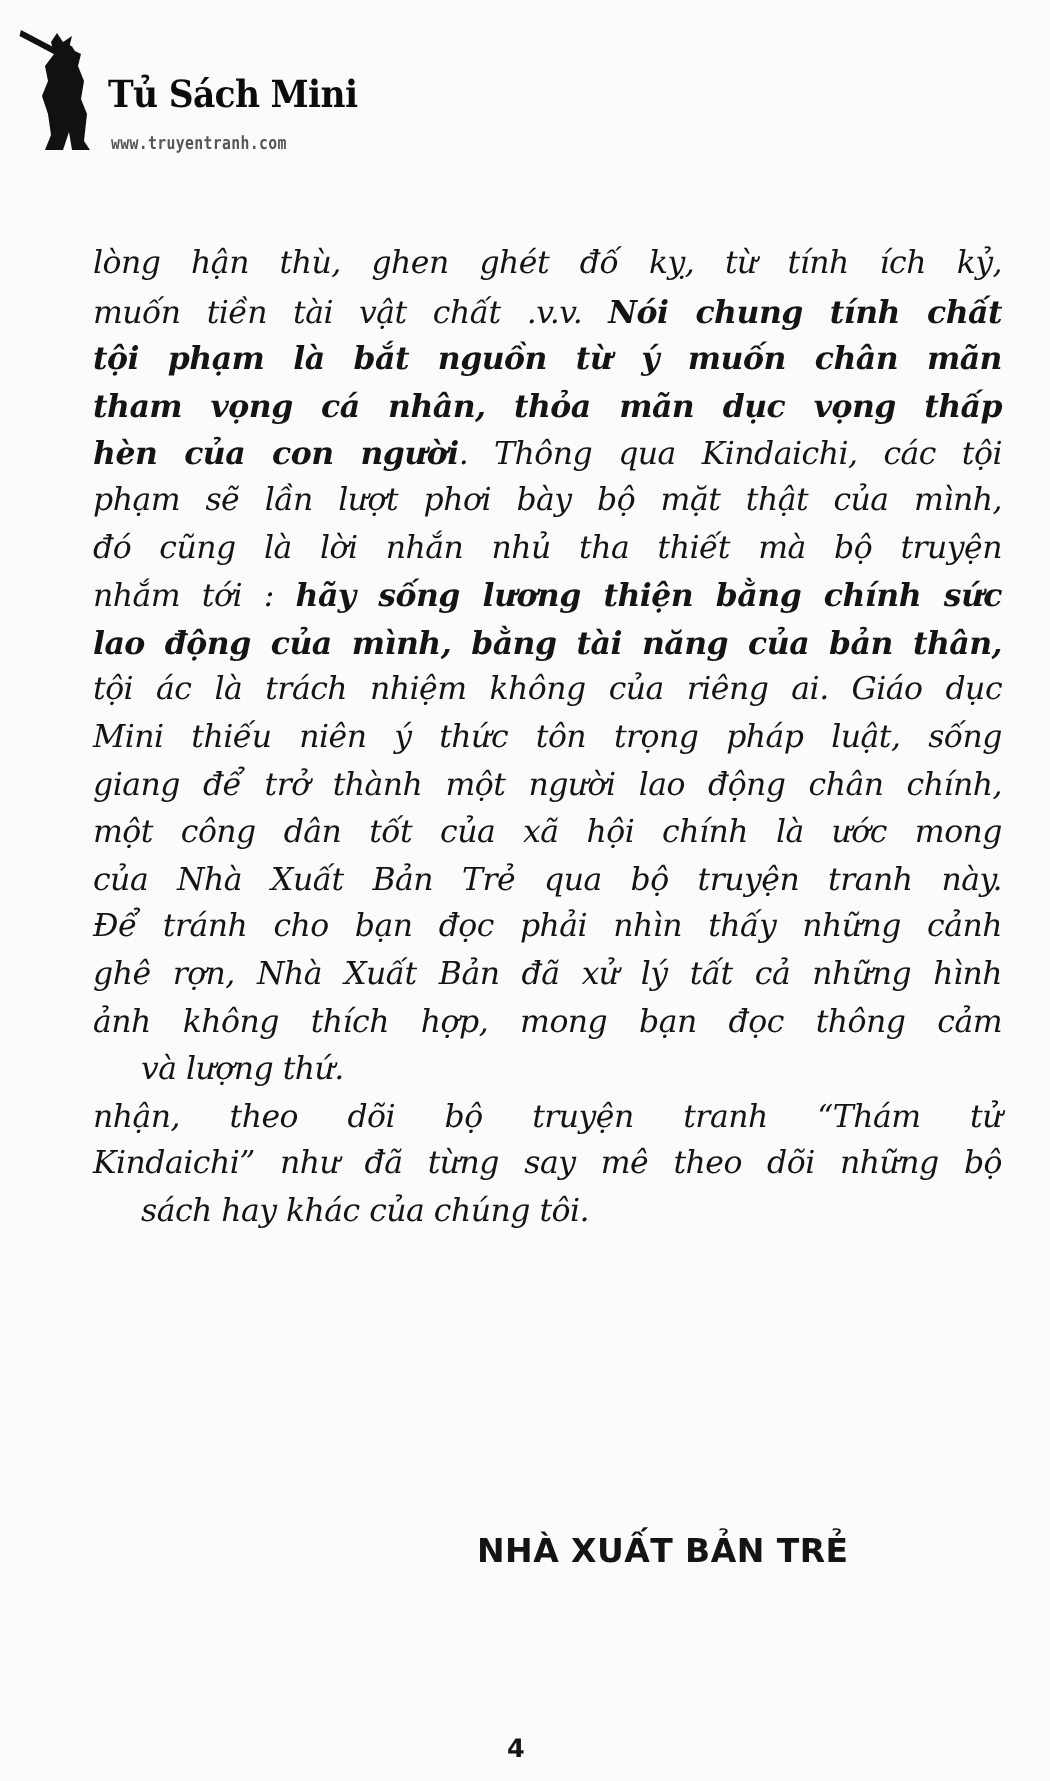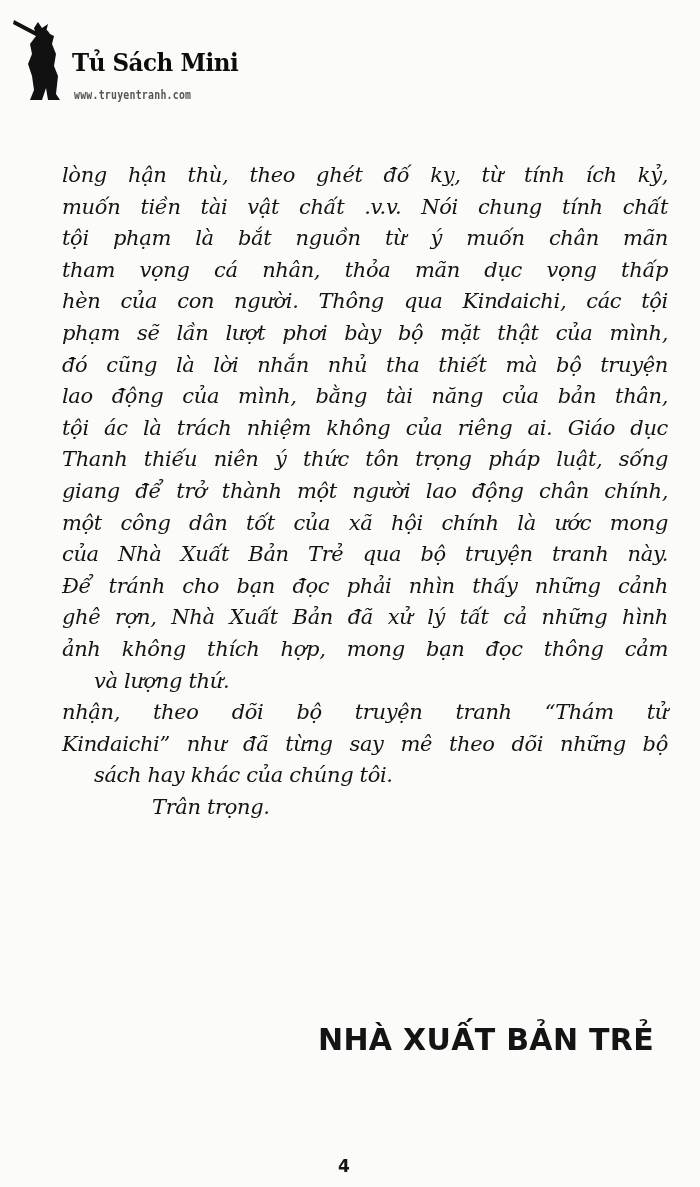--- a/index.html
+++ b/index.html
@@ -21,61 +21,61 @@
     white-space:nowrap; letter-spacing:0.3px;
   }
   .body-text { position:absolute; left:62px; top:160px; width:606px; }
   .line {
     display:block; height:31.6px; line-height:31.6px; font-size:21px; font-style:italic;
     text-align:justify; text-align-last:justify; white-space:nowrap; overflow:visible;
     letter-spacing:-0.35px;
   }
   .line.last { text-align-last:left;margin-left:32px; }
   .line.indent { padding-left:58px; }
-  .b { font-weight:normal; }
+  .b { font-weight:bold; }
   .signature {
     position:absolute; left:318px; top:1022px; font-family:"DejaVu Sans", "Liberation Sans", sans-serif;
-    font-weight:bold; font-size:30px; letter-spacing:0.3px; color:#141414; white-space:nowrap;
+    font-weight:bold; font-size:22px; letter-spacing:0.3px; color:#141414; white-space:nowrap;
   }
   .page-num {
     position:absolute; left:338px; top:1156px; font-family:"DejaVu Sans", sans-serif;
     font-weight:bold; font-size:17px; color:#141414;
   }
 </style>
 </head>
 <body>
 
 <div class="logo">
   <svg class="logo-figure" viewBox="0 0 60 88">
     <path d="M2 6 L40 26 L39 30 L1 10 Z" fill="#111"></path>
     <path d="M26 8 L30 14 L36 10 L34 18 L42 22 L40 30 L44 40 L42 52 L46 62 L44 80 L48 86 L36 86 L34 74 L30 86 L18 86 L22 76 L20 62 L16 50 L20 40 L18 30 L24 22 L22 14 Z" fill="#111"></path>
     <circle cx="31" cy="22" r="7" fill="#111"></circle>
   </svg>
   <div class="logo-title">Tủ Sách Mini</div>
   <div class="logo-url">www.truyentranh.com</div>
 </div>
 
 <div class="body-text" id="body-text">
-    <span class="line "><span>lòng hận thù, theo ghét đố kỵ, từ tính ích kỷ,</span></span>
+    <span class="line "><span>lòng hận thù, ghen ghét đố kỵ, từ tính ích kỷ,</span></span>
     <span class="line "><span>muốn tiền tài vật chất .v.v. </span><span class="b">Nói chung tính chất</span></span>
     <span class="line "><span class="b">tội phạm là bắt nguồn từ ý muốn chân mãn</span></span>
     <span class="line "><span class="b">tham vọng cá nhân, thỏa mãn dục vọng thấp</span></span>
     <span class="line "><span class="b">hèn của con người</span><span>. Thông qua Kindaichi, các tội</span></span>
     <span class="line "><span>phạm sẽ lần lượt phơi bày bộ mặt thật của mình,</span></span>
     <span class="line "><span>đó cũng là lời nhắn nhủ tha thiết mà bộ truyện</span></span>
+    <span class="line "><span>nhắm tới : </span><span class="b">hãy sống lương thiện bằng chính sức</span></span>
     <span class="line "><span class="b">lao động của mình, bằng tài năng của bản thân,</span></span>
     <span class="line "><span>tội ác là trách nhiệm không của riêng ai. Giáo dục</span></span>
-    <span class="line "><span>Thanh thiếu niên ý thức tôn trọng pháp luật, sống</span></span>
+    <span class="line "><span>Mini thiếu niên ý thức tôn trọng pháp luật, sống</span></span>
     <span class="line "><span>giang để trở thành một người lao động chân chính,</span></span>
     <span class="line "><span>một công dân tốt của xã hội chính là ước mong</span></span>
     <span class="line "><span>của Nhà Xuất Bản Trẻ qua bộ truyện tranh này.</span></span>
     <span class="line "><span>Để tránh cho bạn đọc phải nhìn thấy những cảnh</span></span>
     <span class="line "><span>ghê rợn, Nhà Xuất Bản đã xử lý tất cả những hình</span></span>
     <span class="line "><span>ảnh không thích hợp, mong bạn đọc thông cảm</span></span>
     <span class="line last"><span>và lượng thứ.</span></span>
     <span class="line "><span>nhận, theo dõi bộ truyện tranh “Thám tử</span></span>
     <span class="line "><span>Kindaichi” như đã từng say mê theo dõi những bộ</span></span>
     <span class="line last"><span>sách hay khác của chúng tôi.</span></span>
-    <span class="line indent last"><span>Trân trọng.</span></span>
   </div>
 
 <div class="signature">NHÀ XUẤT BẢN TRẺ</div>
 <div class="page-num">4</div>
 
 </body></html>

